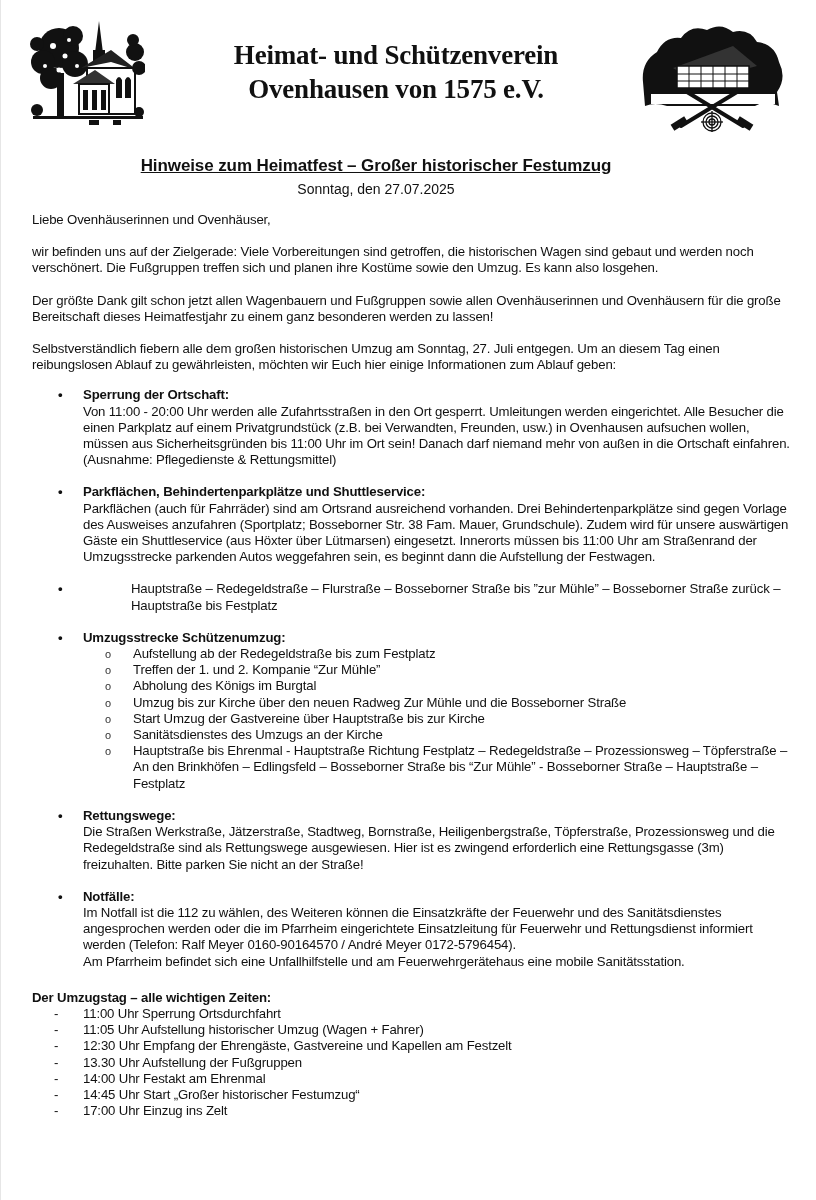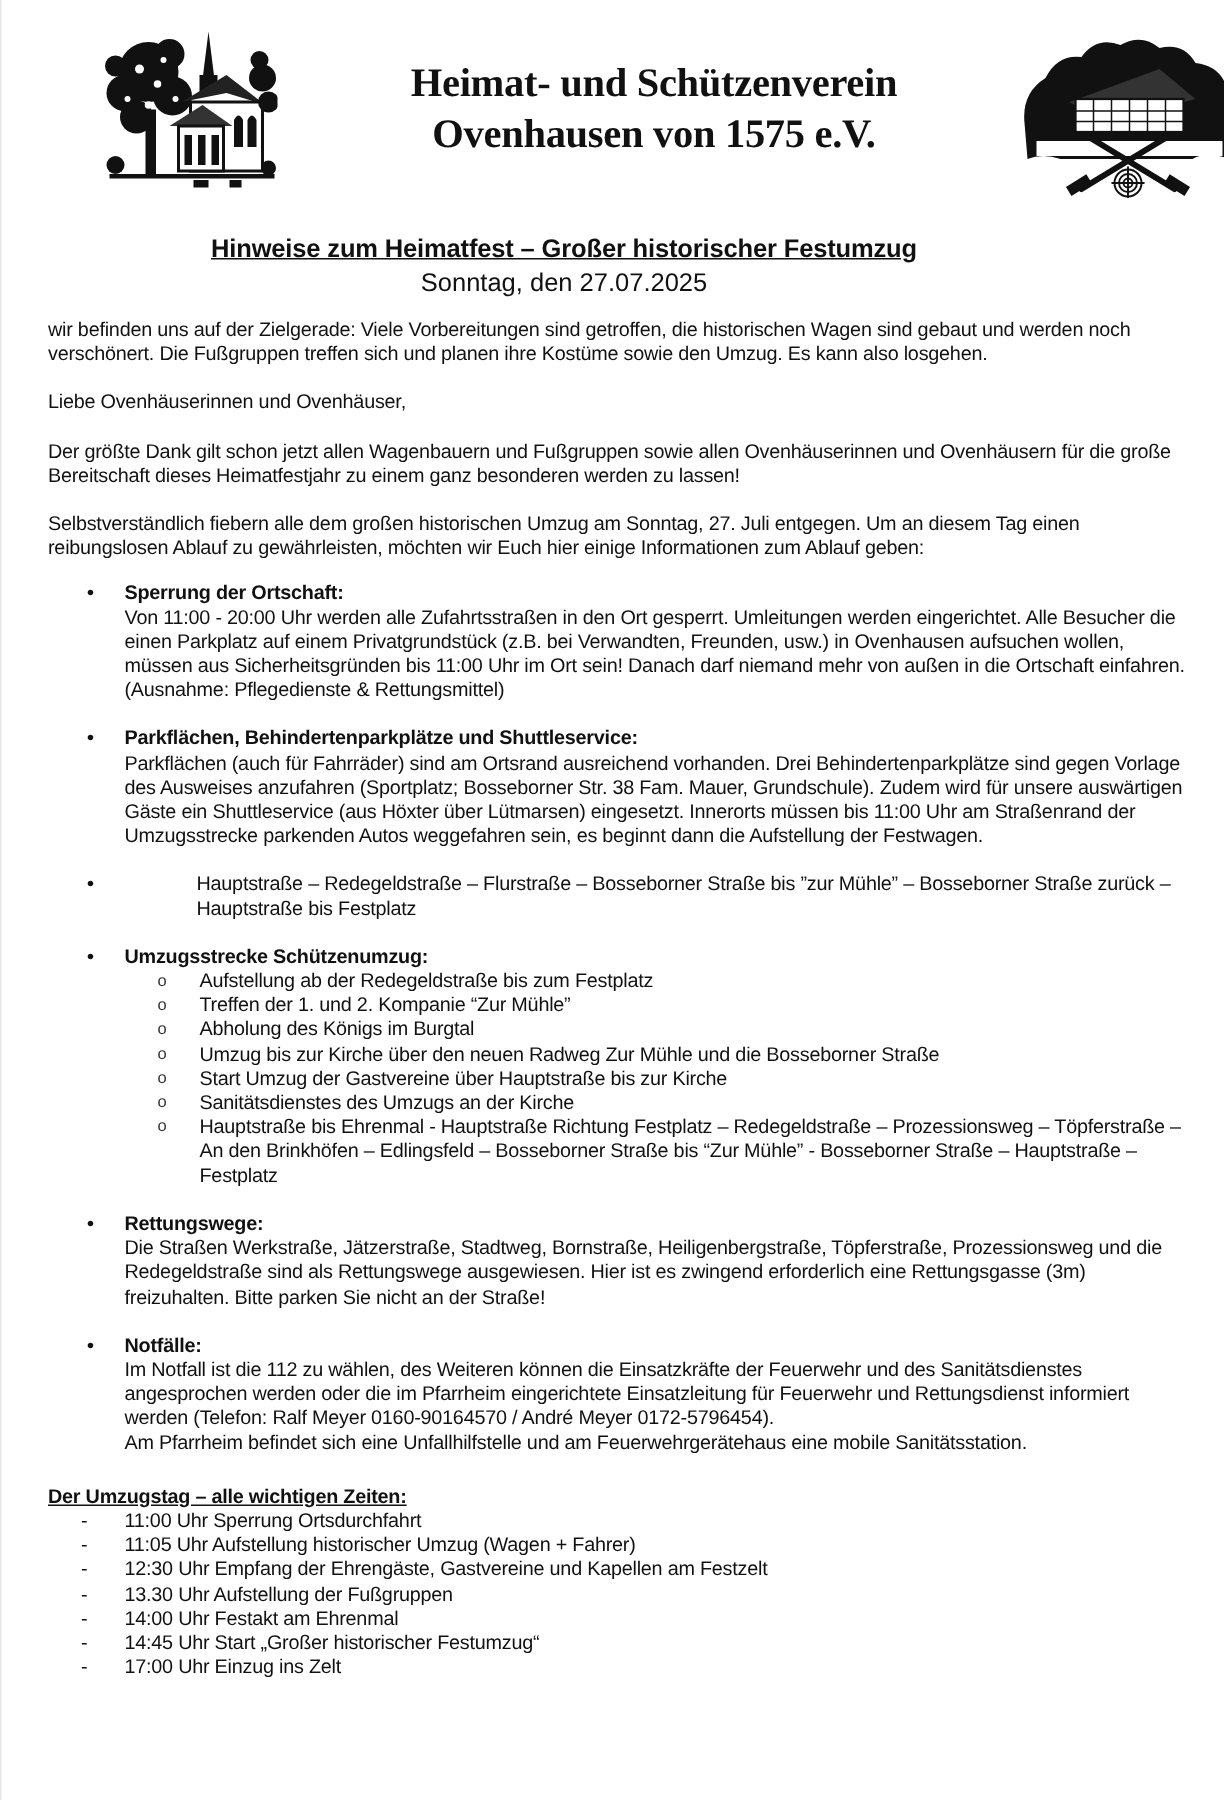--- a/index.html
+++ b/index.html
@@ -2,48 +2,48 @@
 <html><head>
 <meta charset="utf-8">
 <style>
   html, body { margin: 0; padding: 0; background: #ffffff; }
   body {
     width: 816px; height: 1200px; overflow: hidden; position: relative;
     font-family: "Liberation Sans", sans-serif; color: #111;
     border-left: 1px solid #e6e6e6;
     box-sizing: border-box;
   }
-  .header { position: absolute; top: 0; left: 0; width: 736px; height: 140px; margin-left: 40px; }
+  .header { position: absolute; top: 0; left: 0; width: 736px; height: 140px; }
   .logo-left { position: absolute; left: 28px; top: 18px; width: 116px; height: 110px; }
   .logo-right { position: absolute; left: 636px; top: 22px; width: 150px; height: 110px; }
   .club-name {
     position: absolute; left: 150px; top: 38px; width: 490px; text-align: center;
     font-family: "Liberation Serif", serif; font-weight: bold; font-size: 27px; line-height: 34px;
     color: #111; letter-spacing: -0.2px;
   }
   .club-name div { white-space: nowrap; }
 
   .title-block { position: absolute; top: 155px; left: 0; width: 750px; text-align: center; }
   .doc-title { font-weight: bold; font-size: 17px; text-decoration: underline; line-height: 22px; letter-spacing: -0.1px; }
-  .doc-date { font-size: 17px; line-height: 22px; margin-top: 1px; }
+  .doc-date { font-size: 14px; line-height: 22px; margin-top: 1px; }
 
   .content {
     position: absolute; top: 212px; left: 31px; width: 760px;
     font-size: 13.2px; line-height: 16.2px; letter-spacing: -0.15px;
   }
   .content p { margin: 0 0 16px 0; }
   .section { position: relative; padding-left: 51px; margin: 0 0 16px 0; }
   .bullet { position: absolute; left: 26px; top: 0; font-weight: bold; }
   .section-title { font-weight: bold; }
   .indent-route { padding-left: 48px; }
   .sublist { margin: 0; padding: 0; list-style: none; }
   .sublist li { position: relative; padding-left: 50px; }
   .sublist .circ { position: absolute; left: 22px; top: 0; font-size: 11px; color: #333; }
 
-  .times-heading { font-weight: bold; text-decoration: underline; margin-top: 20px; }
+  .times-heading { font-weight: bold; margin-top: 20px; }
   .times { margin: 0; padding: 0; list-style: none; }
   .times li { position: relative; padding-left: 51px; }
   .times .dash { position: absolute; left: 22px; top: 0; }
 </style>
 </head>
 <body>
 
 <div class="header">
   <div class="logo-left">
     <svg width="116" height="110" viewBox="0 0 116 110">
@@ -138,22 +138,22 @@
     </svg>
   </div>
 </div>
 
 <div class="title-block">
   <div class="doc-title">Hinweise zum Heimatfest – Großer historischer Festumzug</div>
   <div class="doc-date">Sonntag, den 27.07.2025</div>
 </div>
 
 <div class="content">
+  <p>Liebe Ovenhäuserinnen und Ovenhäuser,</p>
   <p>wir befinden uns auf der Zielgerade: Viele Vorbereitungen sind getroffen, die historischen Wagen sind gebaut und werden noch verschönert. Die Fußgruppen treffen sich und planen ihre Kostüme sowie den Umzug. Es kann also losgehen.</p>
-  <p>Liebe Ovenhäuserinnen und Ovenhäuser,</p>
   <p>Der größte Dank gilt schon jetzt allen Wagenbauern und Fußgruppen sowie allen Ovenhäuserinnen und Ovenhäusern für die große Bereitschaft dieses Heimatfestjahr zu einem ganz besonderen werden zu lassen!</p>
   <p style="margin-bottom:14px">Selbstverständlich fiebern alle dem großen historischen Umzug am Sonntag, 27. Juli entgegen. Um an diesem Tag einen reibungslosen Ablauf zu gewährleisten, möchten wir Euch hier einige Informationen zum Ablauf geben:</p>
 
   <div class="section">
     <span class="bullet">•</span>
     <div class="section-title">Sperrung der Ortschaft:</div>
     <div>Von 11:00 - 20:00 Uhr werden alle Zufahrtsstraßen in den Ort gesperrt. Umleitungen werden eingerichtet. Alle Besucher die einen Parkplatz auf einem Privatgrundstück (z.B. bei Verwandten, Freunden, usw.) in Ovenhausen aufsuchen wollen, müssen aus Sicherheitsgründen bis 11:00 Uhr im Ort sein! Danach darf niemand mehr von außen in die Ortschaft einfahren. (Ausnahme: Pflegedienste &amp; Rettungsmittel)</div>
   </div>
 
   <div class="section">

